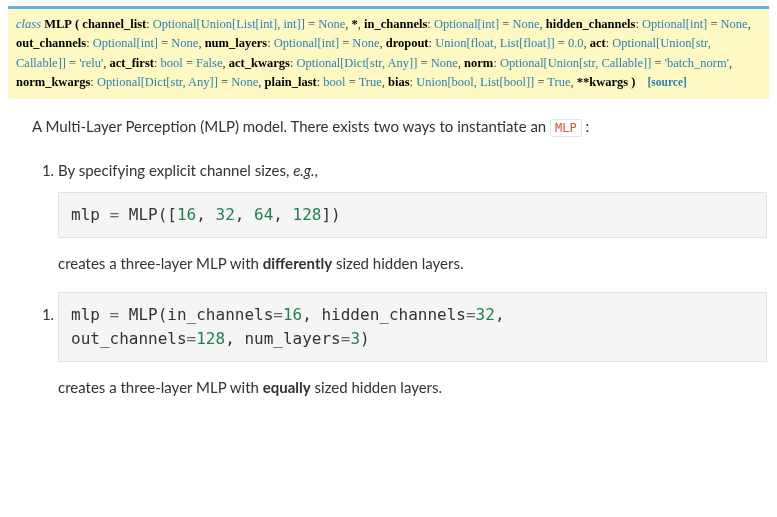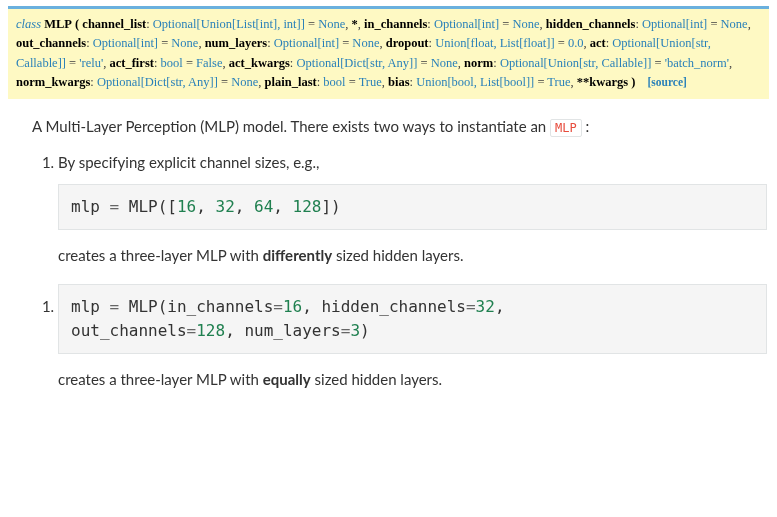--- a/index.html
+++ b/index.html
@@ -27,21 +27,21 @@
   .sig-block .df   { color:#2980b9; font-weight: normal; }
   .sig-block .eq   { color:#404040; }
   .sig-block .src  { color:#2980b9; font-weight: bold; font-size:11.5px; margin-left:12px; cursor:pointer; }
   .content {
     padding: 8px 2px 2px 24px;
     font-family: 'Lato','Helvetica Neue',Arial,sans-serif;
     font-size: 15px;
     line-height: 1.5;
     color: #333;
   }
-  .content p { margin: 8px 0 14px 0; }
+  .content p { margin: 8px 0 22px 0; }
   .inline-code {
     font-family: 'SFMono-Regular', Consolas, monospace;
     font-size: 12px;
     background: #fff;
     border: 1px solid #e1e4e5;
     color: #e74c3c;
     padding: 1px 4px;
     border-radius: 2px;
     white-space: nowrap;
   }
@@ -55,21 +55,21 @@
     font-family: 'SFMono-Regular', Consolas, monospace;
     font-size: 16px;
     line-height: 1.5;
     color: #333;
     margin: 6px 0 14px 0;
     overflow-x: auto;
   }
   .codebox .n  { color:#333; }
   .codebox .o  { color:#666; }
   .codebox .mi { color:#208050; }
-  .em { }
+  .em { font-style: italic; }
   .strong { font-weight: bold; }
 </style>
 </head>
 <body>
 
 <div class="sig-block" id="sig-block"><span class="kw">class</span> <span class="cls">MLP</span> <span class="cls">(</span> <span class="pn">channel_list</span><span class="eq">: </span><span class="tp">Optional[Union[List[int], int]]</span> <span class="eq">=</span> <span class="df">None</span><span class="eq">, </span><span class="pn">*</span><span class="eq">, </span><span class="pn">in_channels</span><span class="eq">: </span><span class="tp">Optional[int]</span> <span class="eq">=</span> <span class="df">None</span><span class="eq">, </span><span class="pn">hidden_channels</span><span class="eq">: </span><span class="tp">Optional[int]</span> <span class="eq">=</span> <span class="df">None</span><span class="eq">, </span><span class="pn">out_channels</span><span class="eq">: </span><span class="tp">Optional[int]</span> <span class="eq">=</span> <span class="df">None</span><span class="eq">, </span><span class="pn">num_layers</span><span class="eq">: </span><span class="tp">Optional[int]</span> <span class="eq">=</span> <span class="df">None</span><span class="eq">, </span><span class="pn">dropout</span><span class="eq">: </span><span class="tp">Union[float, List[float]]</span> <span class="eq">=</span> <span class="df">0.0</span><span class="eq">, </span><span class="pn">act</span><span class="eq">: </span><span class="tp">Optional[Union[str, Callable]]</span> <span class="eq">=</span> <span class="df">'relu'</span><span class="eq">, </span><span class="pn">act_first</span><span class="eq">: </span><span class="tp">bool</span> <span class="eq">=</span> <span class="df">False</span><span class="eq">, </span><span class="pn">act_kwargs</span><span class="eq">: </span><span class="tp">Optional[Dict[str, Any]]</span> <span class="eq">=</span> <span class="df">None</span><span class="eq">, </span><span class="pn">norm</span><span class="eq">: </span><span class="tp">Optional[Union[str, Callable]]</span> <span class="eq">=</span> <span class="df">'batch_norm'</span><span class="eq">, </span><span class="pn">norm_kwargs</span><span class="eq">: </span><span class="tp">Optional[Dict[str, Any]]</span> <span class="eq">=</span> <span class="df">None</span><span class="eq">, </span><span class="pn">plain_last</span><span class="eq">: </span><span class="tp">bool</span> <span class="eq">=</span> <span class="df">True</span><span class="eq">, </span><span class="pn">bias</span><span class="eq">: </span><span class="tp">Union[bool, List[bool]]</span> <span class="eq">=</span> <span class="df">True</span><span class="eq">, </span><span class="pn">**kwargs</span> <span class="cls">)</span><span class="src">[source]</span></div>
 
 <div class="content">
   <p>
     <span>A Multi-Layer Perception (MLP) model. There exists two ways to instantiate an </span>

